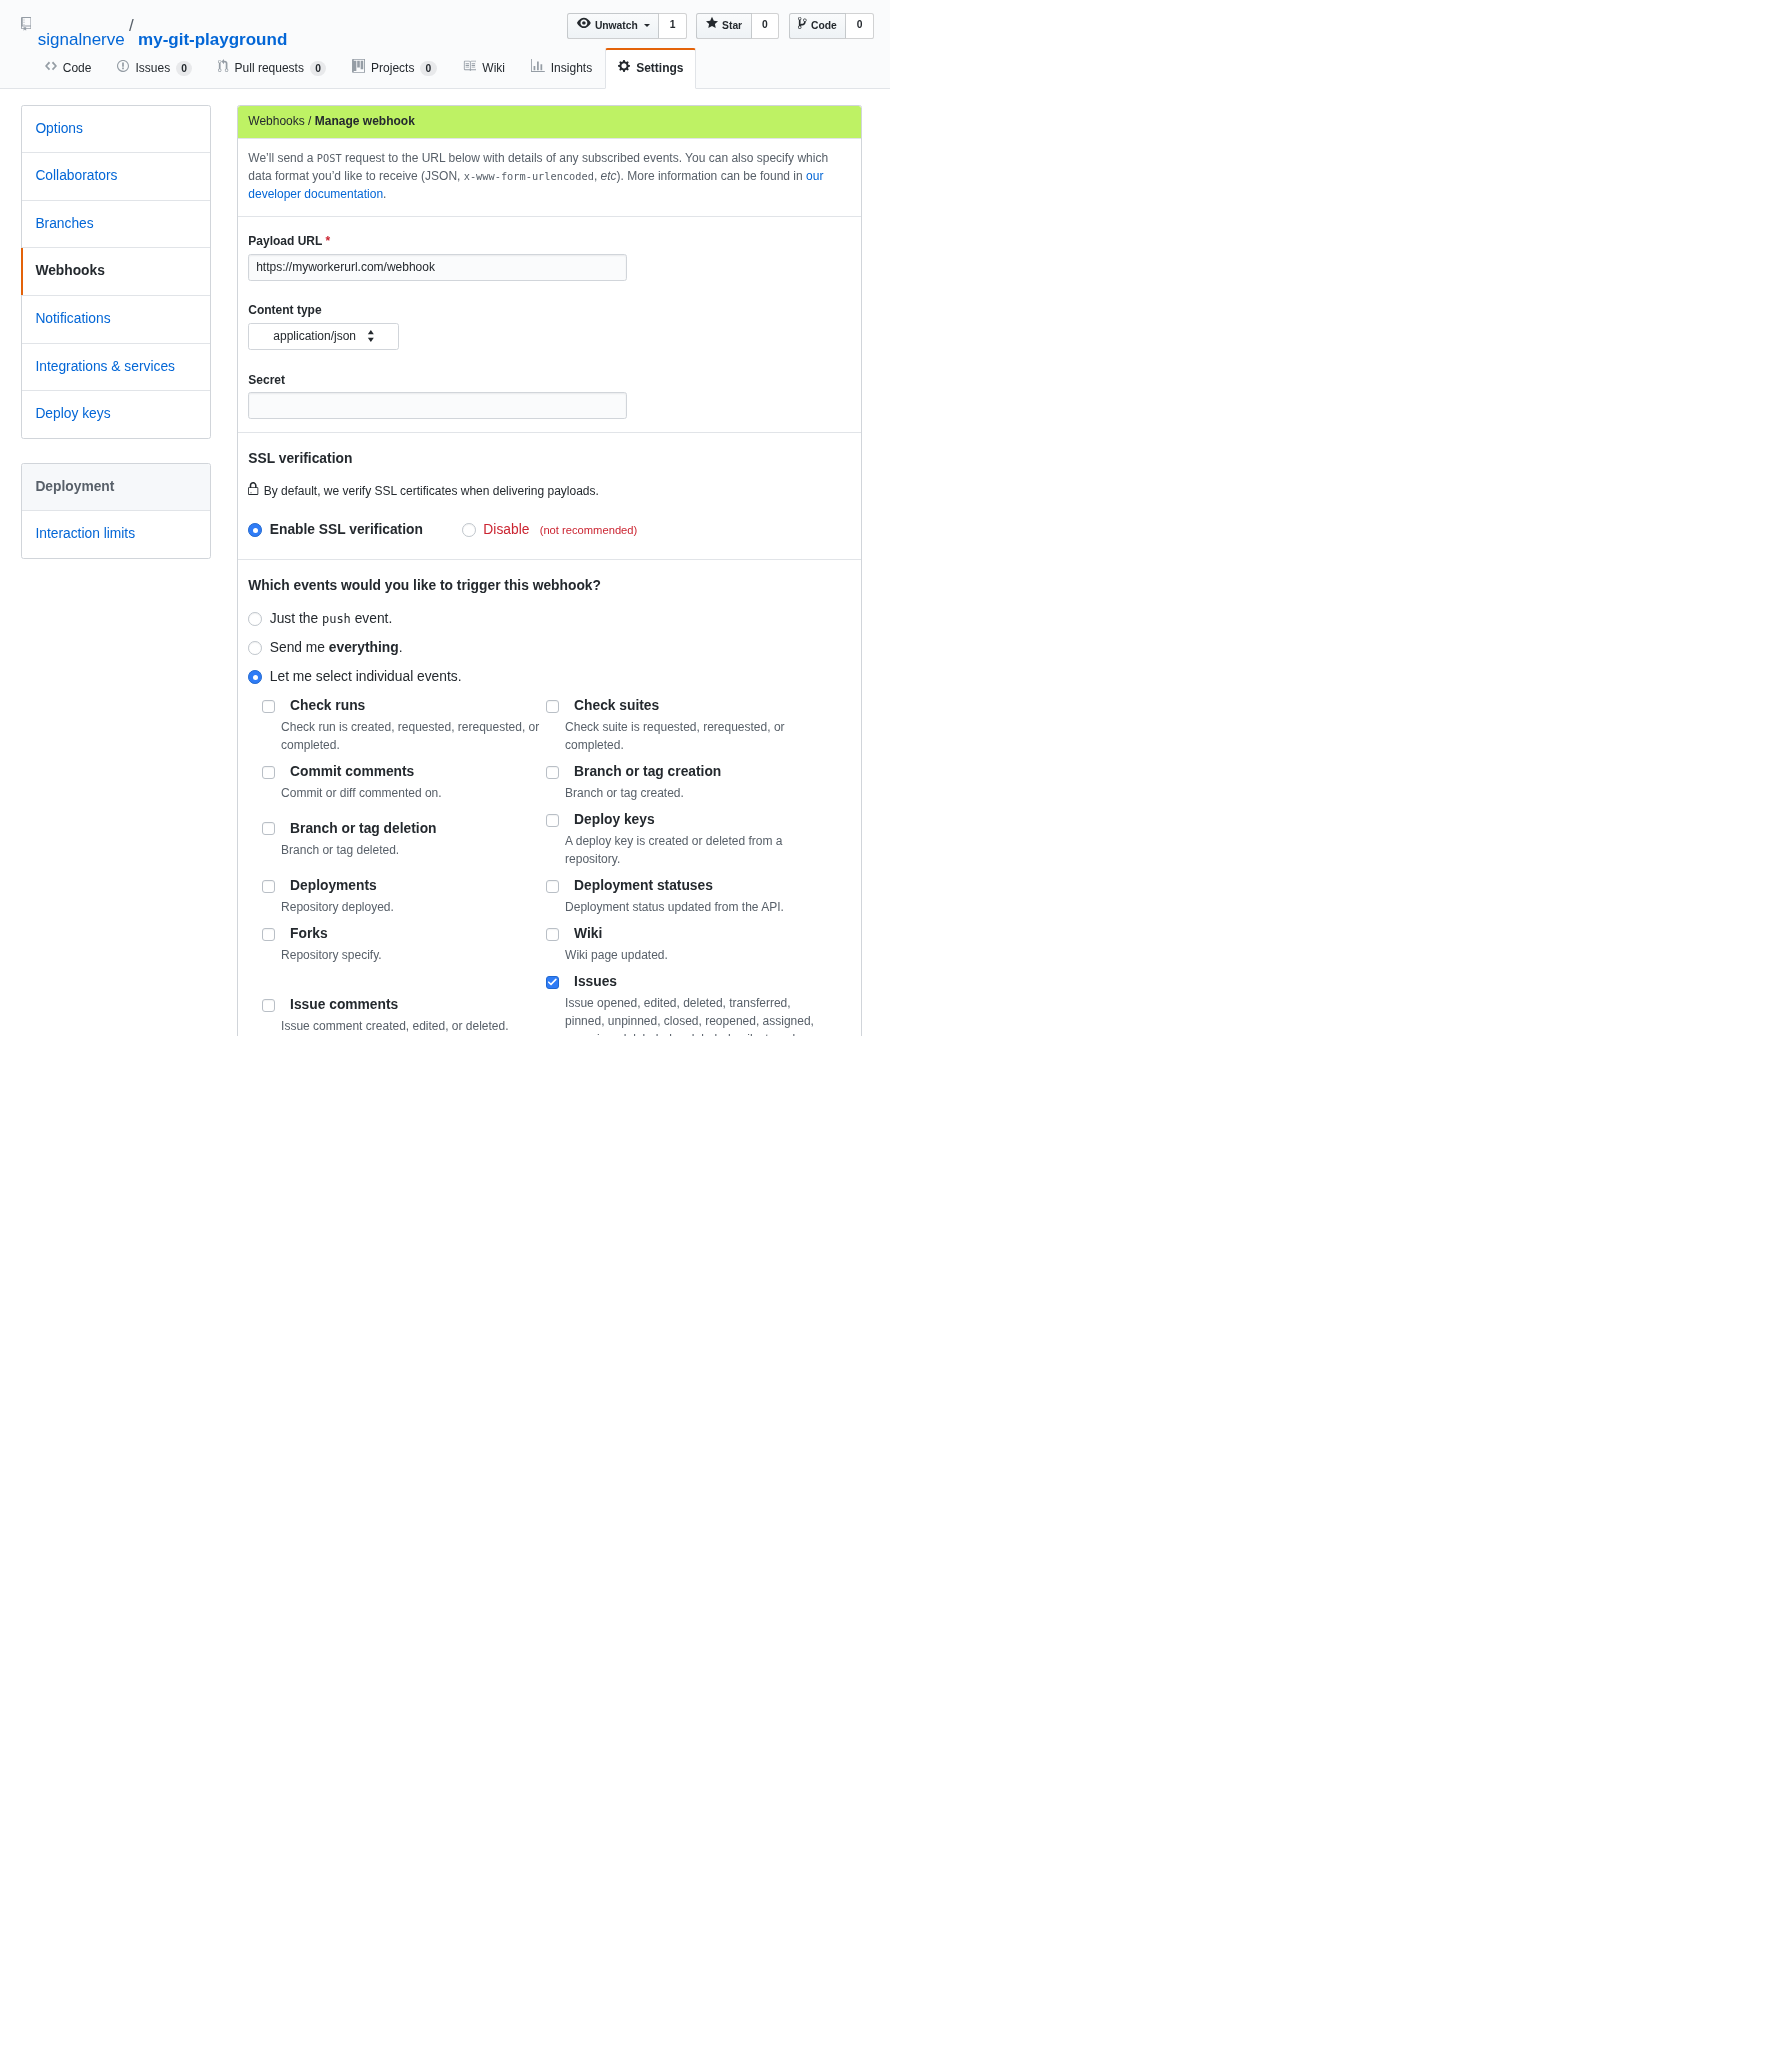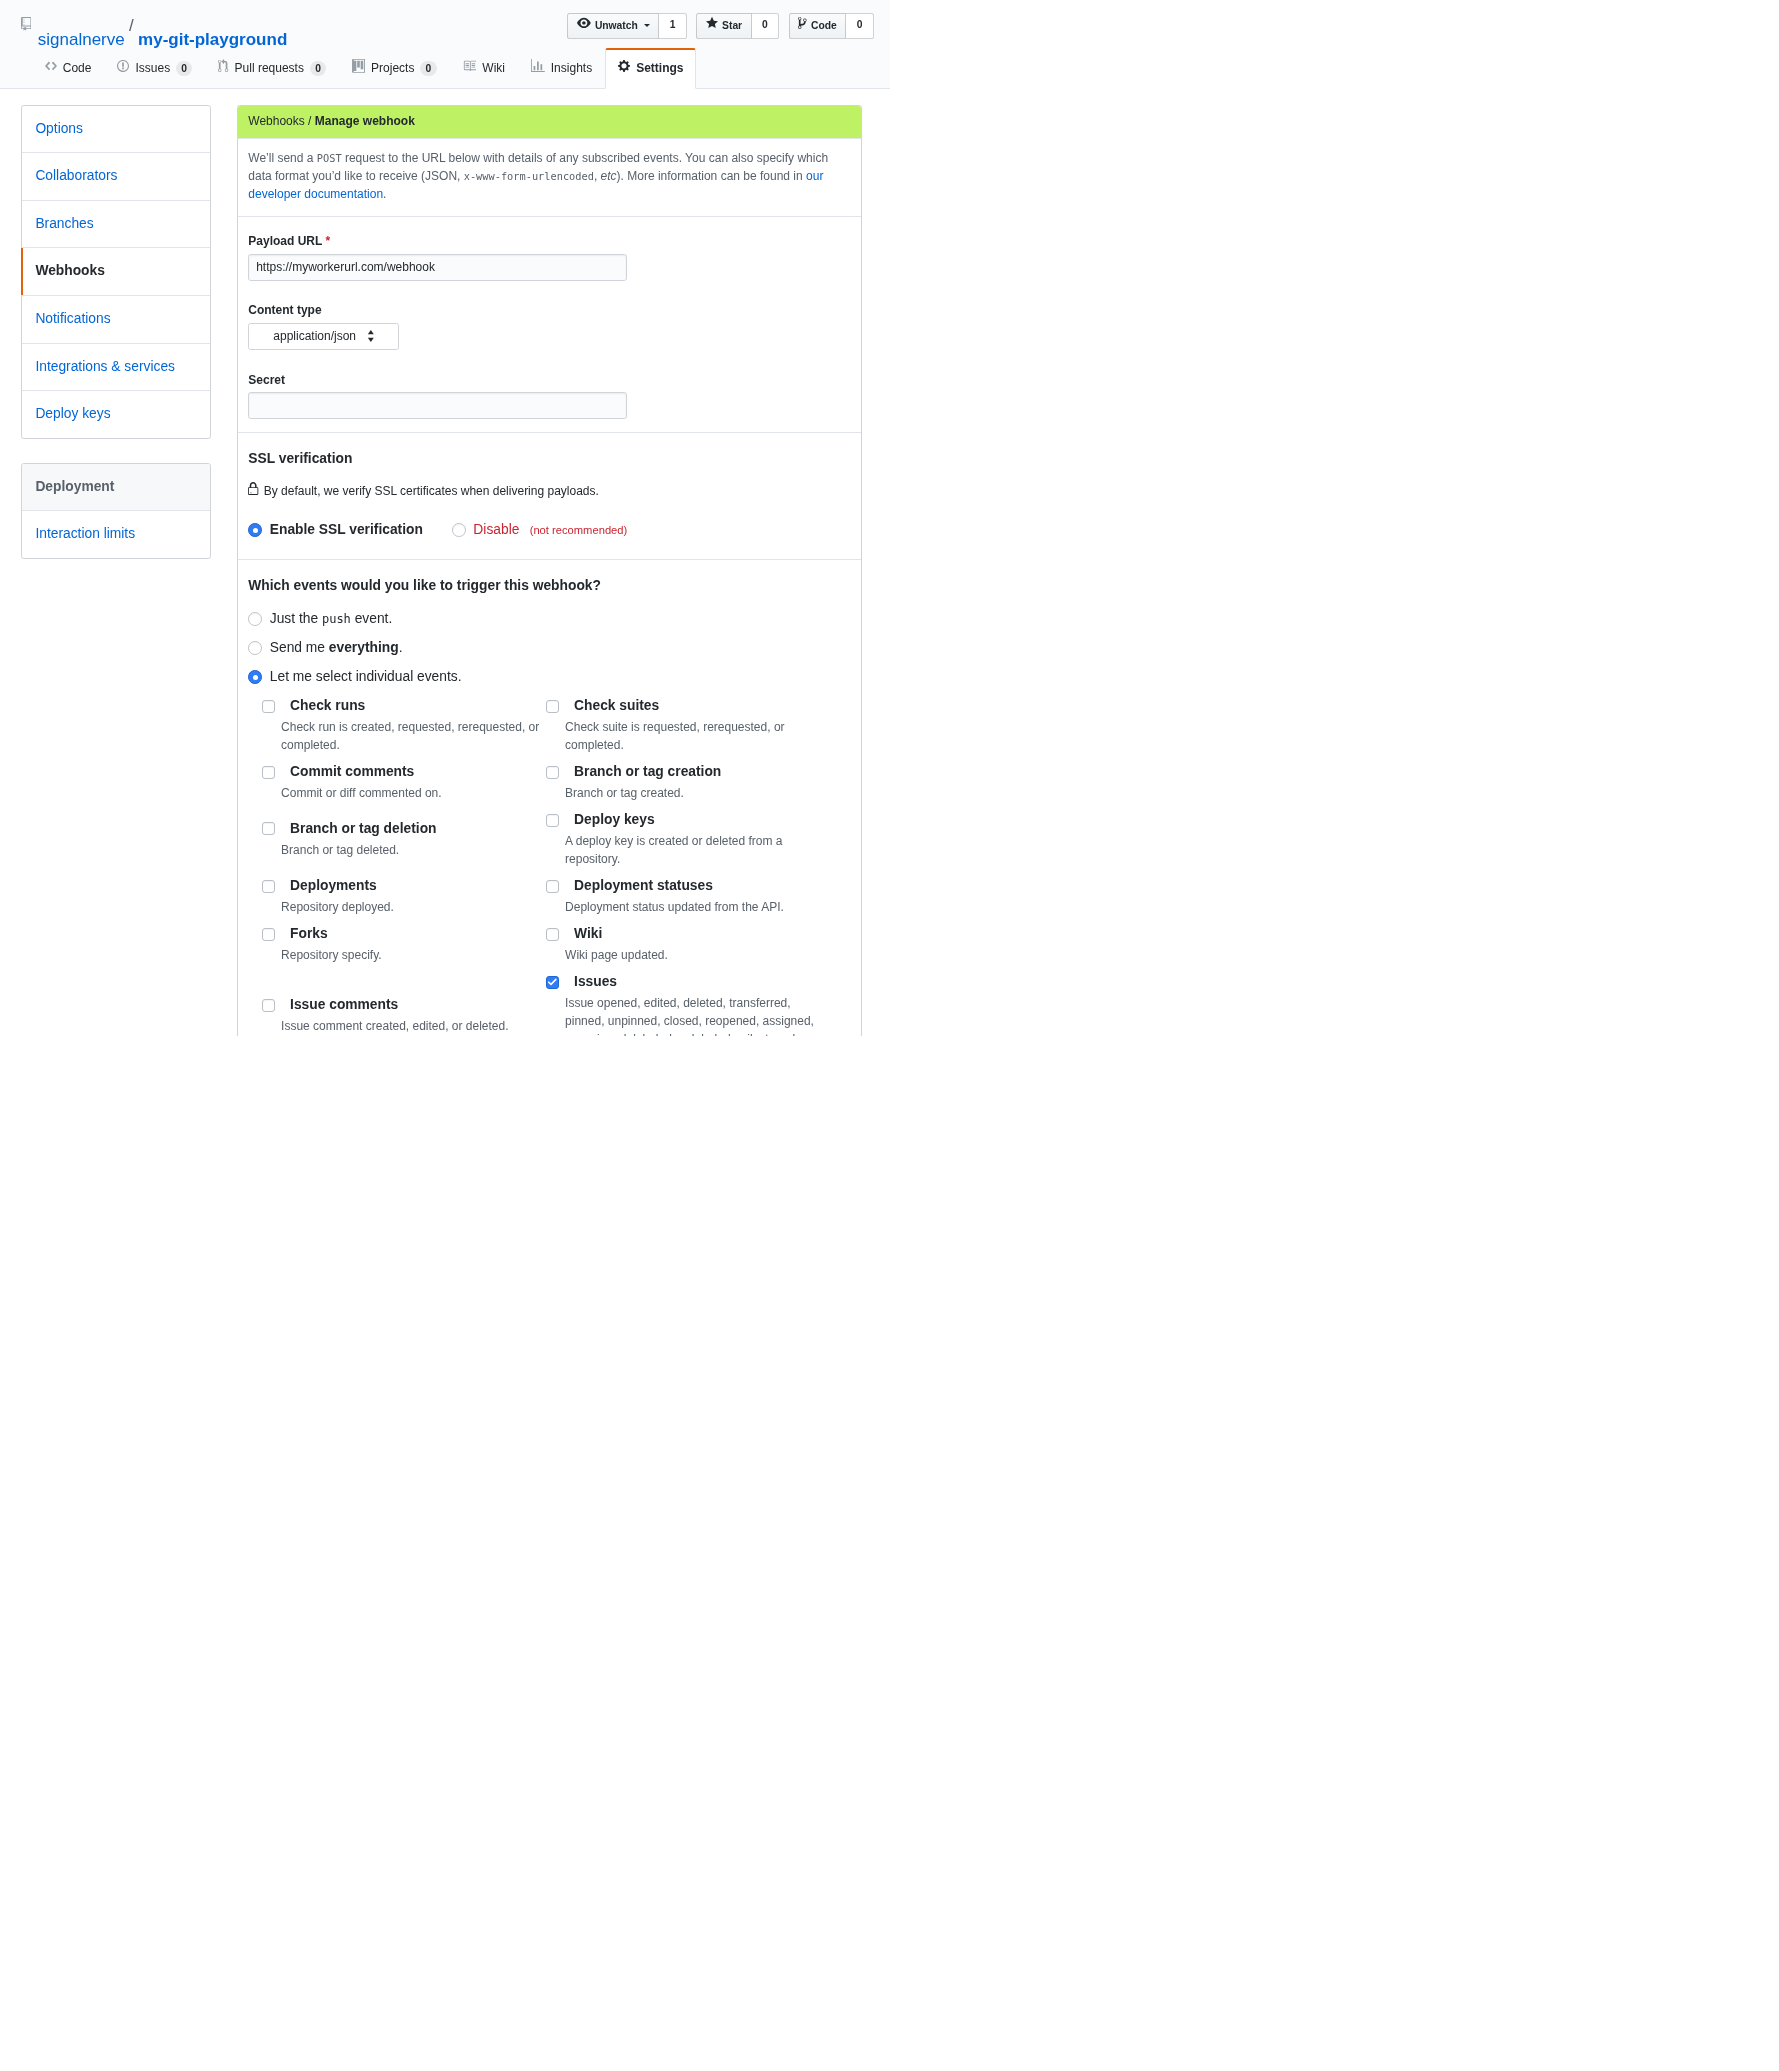--- a/index.html
+++ b/index.html
@@ -100,21 +100,21 @@
     width:151px; height:27.5px; padding:0 24px; font-size:12px; color:#24292e;
     background:#fff; border:0.9px solid #d1d5da; border-radius:2.6px;
     display:inline-flex; align-items:center; justify-content:space-between; cursor:pointer;
   }
   .select .arrows { color:#24292e; display:flex; }
 
   .ssl-sec { padding:16.3px 10.3px 13.8px; border-top:0; }
   .sec-title { font-size:13.8px; font-weight:600; line-height:20.6px; color:#24292e; margin-bottom:12px; }
   .ssl-note { display:flex; align-items:center; gap:5.2px; font-size:12px; line-height:18px; color:#24292e; margin-bottom:19px; }
   .ssl-note .octicon { color:#24292e; }
-  .radio-row { display:flex; align-items:center; gap:29px; padding-bottom:5.2px; }
+  .radio-row { display:flex; align-items:center; gap:39px; padding-bottom:5.2px; }
   .radio-opt { display:flex; align-items:center; gap:7.7px; font-size:13.8px; line-height:20.6px; cursor:pointer; }
   .radio {
     width:13.8px; height:13.8px; border-radius:50%; flex:none;
     border:0.9px solid #bfc5cb; background:#fff; position:relative;
     box-shadow:inset 0 0.9px 0.9px rgba(27,31,35,.06);
   }
   .radio.selected { background:#2f7cf6; border-color:#2068d0; box-shadow:none; }
   .radio.selected::after { content:""; position:absolute; left:3.4px; top:3.4px; width:5.2px; height:5.2px; background:#fff; border-radius:50%; }
   .opt-strong { font-weight:600; }
   .danger { color:#cb2431; }

